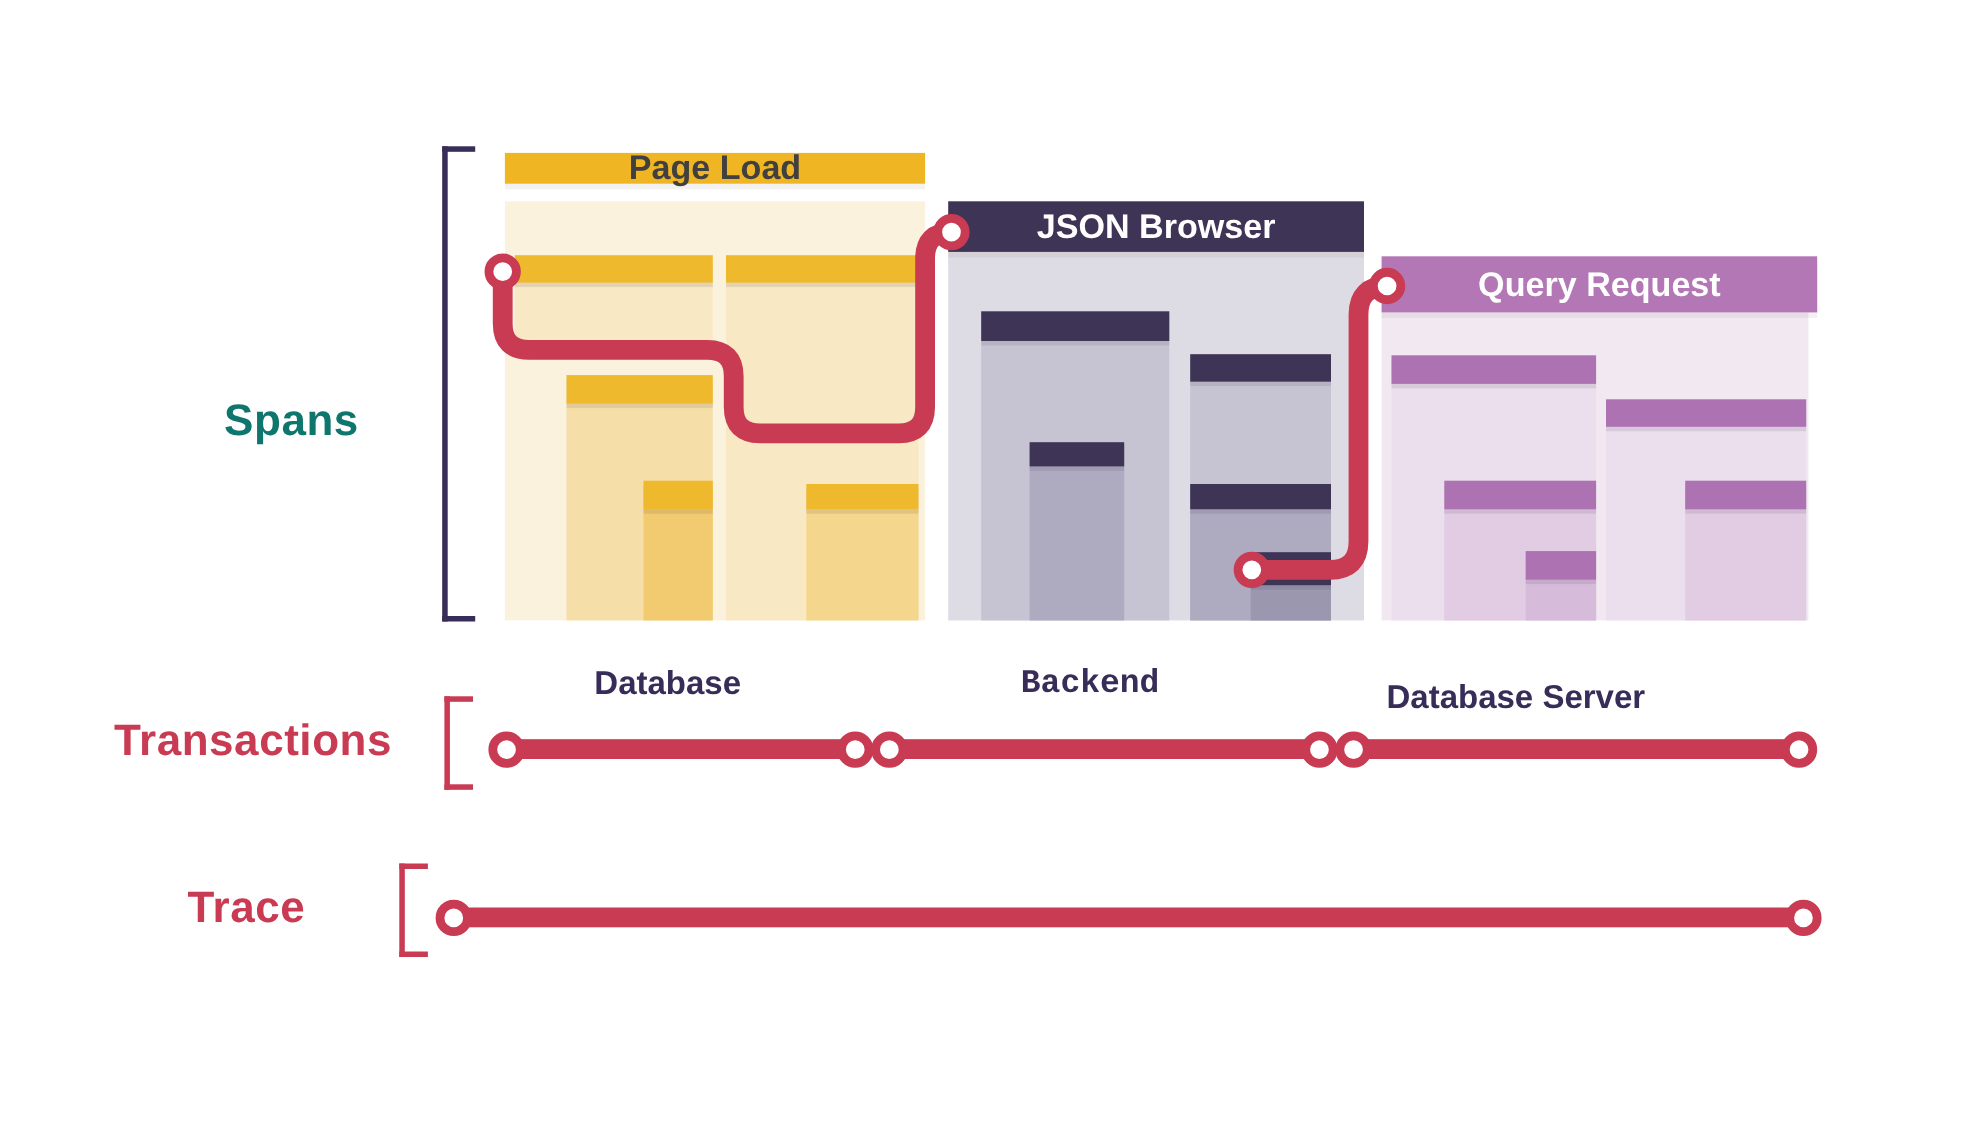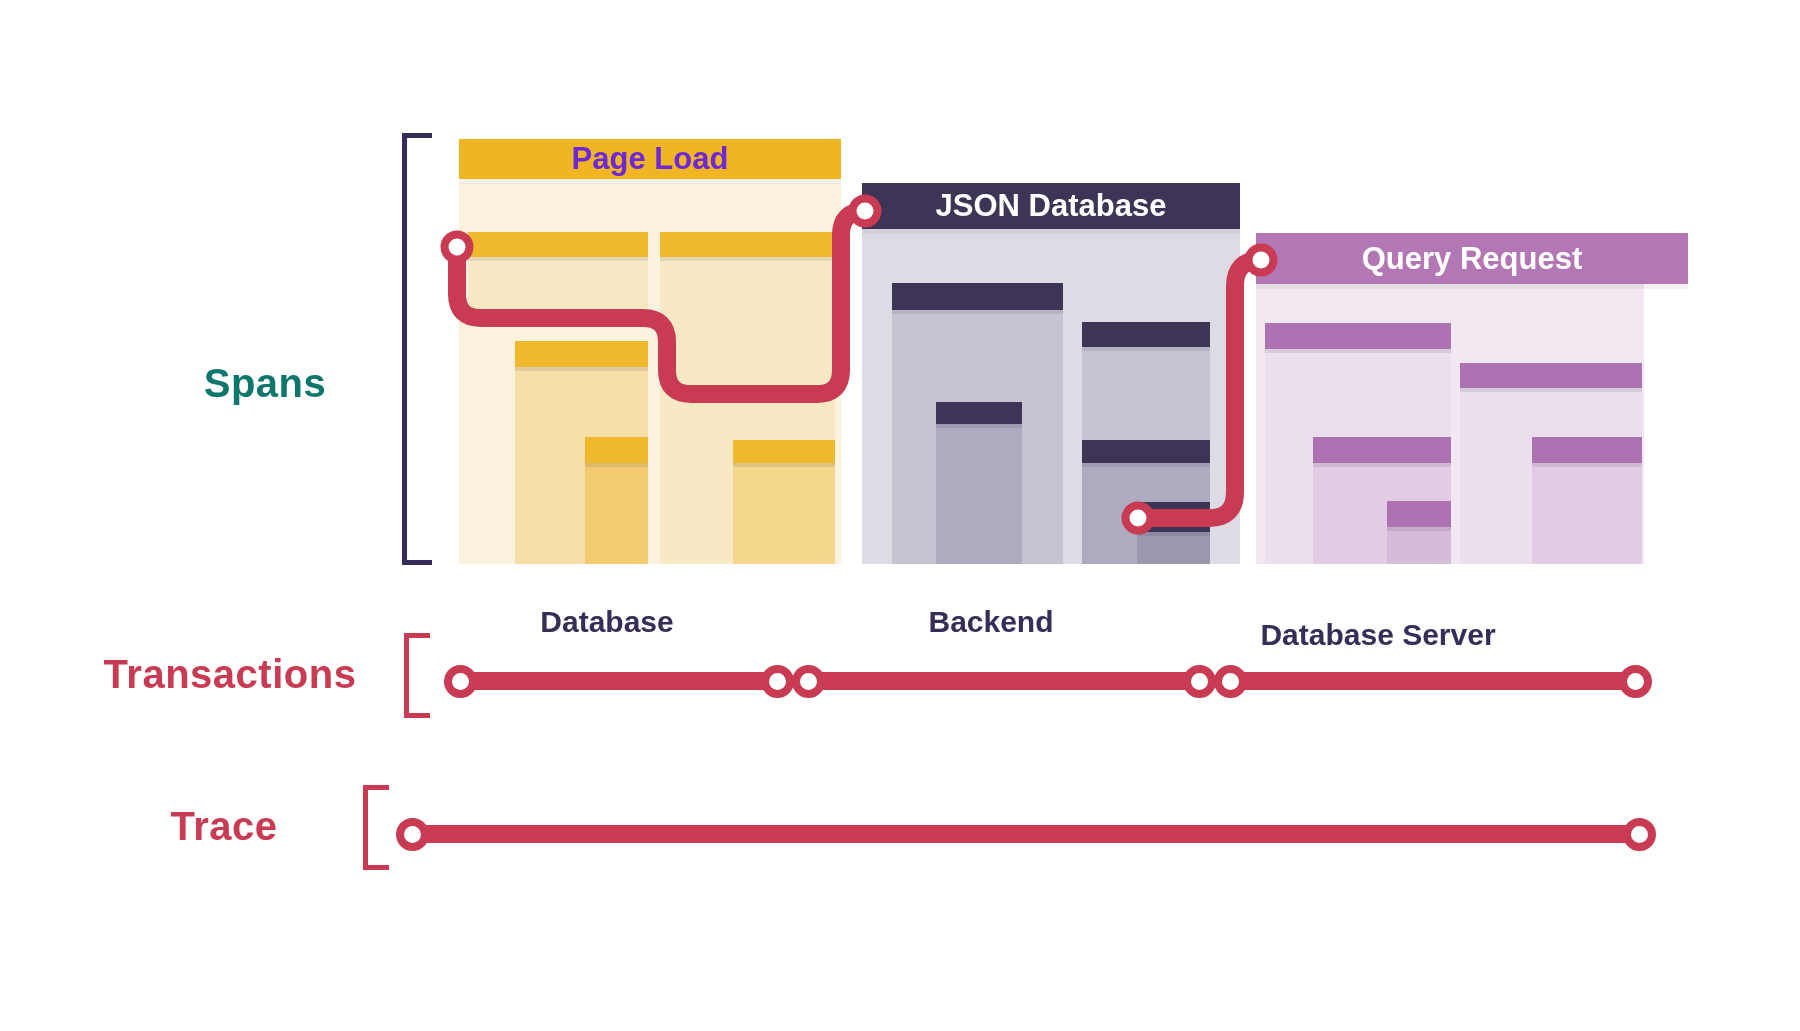--- a/index.html
+++ b/index.html
@@ -50,53 +50,53 @@
   <div class="row-label navy-text" style="left:265px;top:383px;">Spans</div>
   <div class="row-label red-text" style="left:230px;top:674px;text-align:right;">Transactions</div>
   <div class="row-label red-text" style="left:224px;top:826px;">Trace</div>
 
   <div class="bracket navy" style="left:402px;top:133px;width:30px;height:432px;"></div>
   <div class="bracket red" style="left:404px;top:633px;width:26px;height:85px;"></div>
   <div class="bracket red" style="left:363px;top:785px;width:26px;height:85px;"></div>
 
   <div class="panel" style="left:459px;top:139px;width:382px;height:425px;">
     <div class="sub" style="left:0;top:44px;width:382px;height:381px;background:#FBF2DD;"></div>
-    <div class="p-header" style="height:40px;background:#EFB522;color:#6d28d9;">Page Load</div>
+    <div class="p-header" style="height:28px;background:#EFB522;color:#404040;">Page Load</div>
 
     <div class="bar" style="left:9px;top:93px;width:180px;height:25px;background:#EFB92D;"></div>
     <div class="sub" style="left:9px;top:118px;width:180px;height:61px;background:#F8E8C3;"></div>
     <div class="bar" style="left:56px;top:202px;width:133px;height:26px;background:#EFB92D;"></div>
     <div class="sub dots-y" style="left:56px;top:228px;width:133px;height:197px;background:#F6DEA8;"></div>
     <div class="bar" style="left:126px;top:298px;width:63px;height:26px;background:#EFB92D;"></div>
     <div class="sub" style="left:126px;top:324px;width:63px;height:101px;background:#F2CB70;"></div>
 
     <div class="bar" style="left:201px;top:93px;width:175px;height:25px;background:#EFB92D;"></div>
     <div class="sub" style="left:201px;top:118px;width:175px;height:307px;background:#F8E8C3;"></div>
     <div class="bar" style="left:274px;top:301px;width:102px;height:23px;background:#EFB92D;"></div>
     <div class="sub dots-y" style="left:274px;top:324px;width:102px;height:101px;background:#F4D68C;"></div>
   </div>
 
   <div class="panel" style="left:862px;top:183px;width:378px;height:381px;">
     <div class="sub" style="left:0;top:46px;width:378px;height:335px;background:#DDDBE3;"></div>
-    <div class="p-header" style="height:46px;background:#3E3456;color:#FFFFFF;">JSON Database</div>
+    <div class="p-header" style="height:46px;background:#3E3456;color:#FFFFFF;">JSON Browser</div>
 
     <div class="bar" style="left:30px;top:100px;width:171px;height:27px;background:#3E3456;"></div>
     <div class="sub dots-g" style="left:30px;top:127px;width:171px;height:254px;background:#C6C3D2;"></div>
     <div class="bar" style="left:74px;top:219px;width:86px;height:22px;background:#3E3456;"></div>
     <div class="sub" style="left:74px;top:241px;width:86px;height:140px;background:#AEAAC0;"></div>
 
     <div class="bar" style="left:220px;top:139px;width:128px;height:25px;background:#3E3456;"></div>
     <div class="sub dots-g" style="left:220px;top:164px;width:128px;height:217px;background:#C6C3D2;"></div>
     <div class="bar" style="left:220px;top:257px;width:128px;height:23px;background:#3E3456;"></div>
     <div class="sub" style="left:220px;top:280px;width:128px;height:101px;background:#AEAAC0;"></div>
     <div class="bar" style="left:275px;top:319px;width:73px;height:30px;background:#3E3456;"></div>
     <div class="sub dots-g" style="left:275px;top:349px;width:73px;height:32px;background:#9B97AF;"></div>
   </div>
 
-  <div class="panel" style="left:1256px;top:233px;width:396px;height:331px;padding-left:36px;">
+  <div class="panel" style="left:1256px;top:233px;width:396px;height:331px;">
     <div class="sub" style="left:0;top:51px;width:388px;height:280px;background:#F1E8F2;"></div>
     <div class="p-header" style="height:51px;background:#B477B6;color:#FFFFFF;">Query Request</div>
 
     <div class="bar" style="left:9px;top:90px;width:186px;height:26px;background:#AD72B1;"></div>
     <div class="sub" style="left:9px;top:116px;width:186px;height:215px;background:#EBDEED;"></div>
     <div class="bar" style="left:57px;top:204px;width:138px;height:26px;background:#AD72B1;"></div>
     <div class="sub dots-p" style="left:57px;top:230px;width:138px;height:101px;background:#E1CCE4;"></div>
     <div class="bar" style="left:131px;top:268px;width:64px;height:26px;background:#AD72B1;"></div>
     <div class="sub" style="left:131px;top:294px;width:64px;height:37px;background:#D7BBDA;"></div>
 
@@ -109,21 +109,21 @@
   <svg class="overlay" width="1800" height="1031" viewBox="0 0 1800 1031">
     <path d="M457,247 L457,294 Q457,318 481,318 L643,318 Q667,318 667,342 L667,370 Q667,394 691,394 L817,394 Q841,394 841,370 L841,235 Q841,211 865,211" fill="none" stroke="#C93A53" stroke-width="18"></path>
     <path d="M1138,518 L1209,518 Q1235,518 1235,492 L1235,286 Q1235,260 1261,260" fill="none" stroke="#C93A53" stroke-width="18"></path>
     <circle cx="457" cy="247" r="12.5" fill="#ffffff" stroke="#C93A53" stroke-width="8"></circle>
     <circle cx="865" cy="211" r="12.5" fill="#ffffff" stroke="#C93A53" stroke-width="8"></circle>
     <circle cx="1138" cy="518" r="12.5" fill="#ffffff" stroke="#C93A53" stroke-width="8"></circle>
     <circle cx="1261" cy="260" r="12.5" fill="#ffffff" stroke="#C93A53" stroke-width="8"></circle>
   </svg>
 
   <div class="service-label" style="left:607px;top:622px;">Database</div>
-  <div class="service-label" style="left:991px;top:622px;">Backend</div>
+  <div class="service-label" style="left:991px;top:622px;font-family:Liberation Mono, monospace;">Backend</div>
   <div class="service-label" style="left:1378px;top:622px;margin-top:13px;">Database Server</div>
 
   <div class="tline" style="left:460px;top:672px;width:317px;"></div>
   <div class="tline" style="left:808px;top:672px;width:391px;"></div>
   <div class="tline" style="left:1230px;top:672px;width:405px;"></div>
   <div class="tdot" style="left:444px;top:665px;"></div>
   <div class="tdot" style="left:761px;top:665px;"></div>
   <div class="tdot" style="left:792px;top:665px;"></div>
   <div class="tdot" style="left:1183px;top:665px;"></div>
   <div class="tdot" style="left:1214px;top:665px;"></div>

